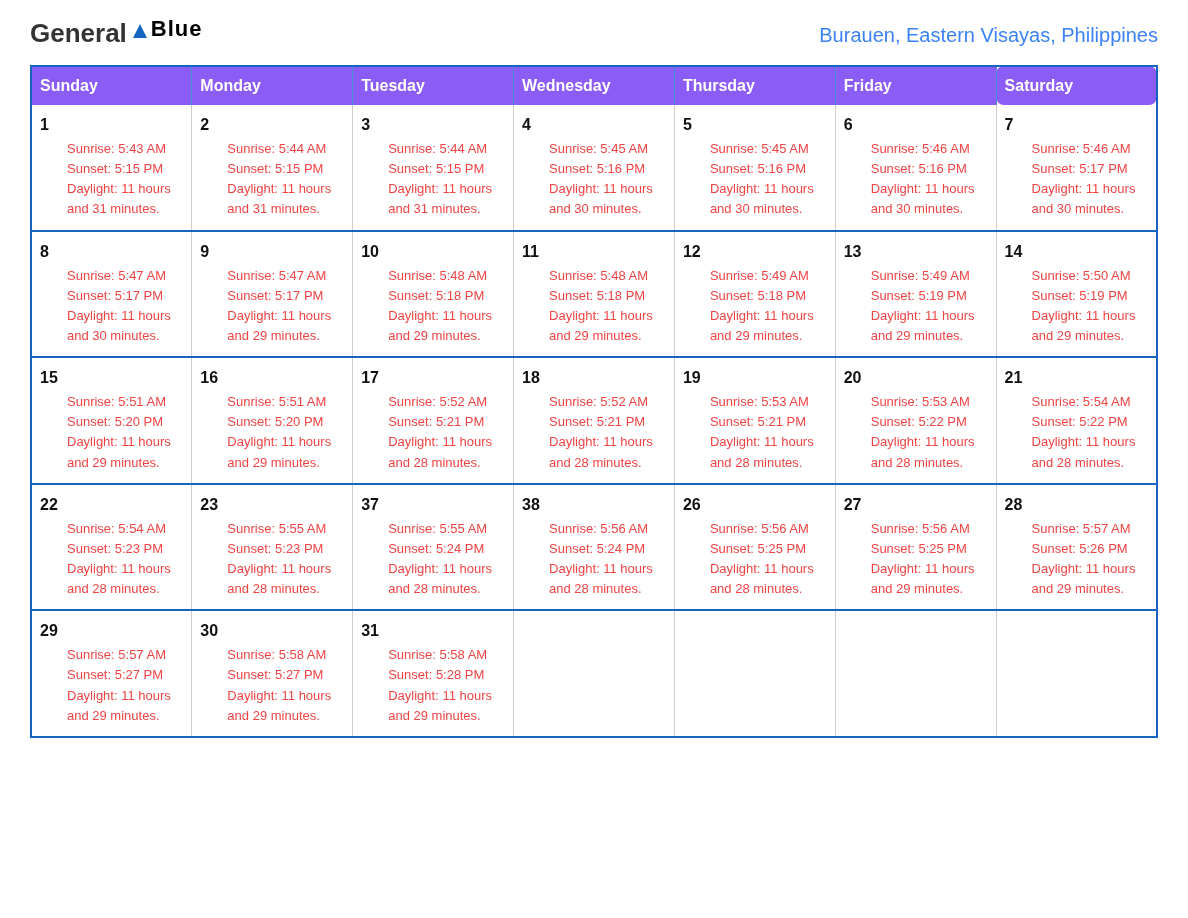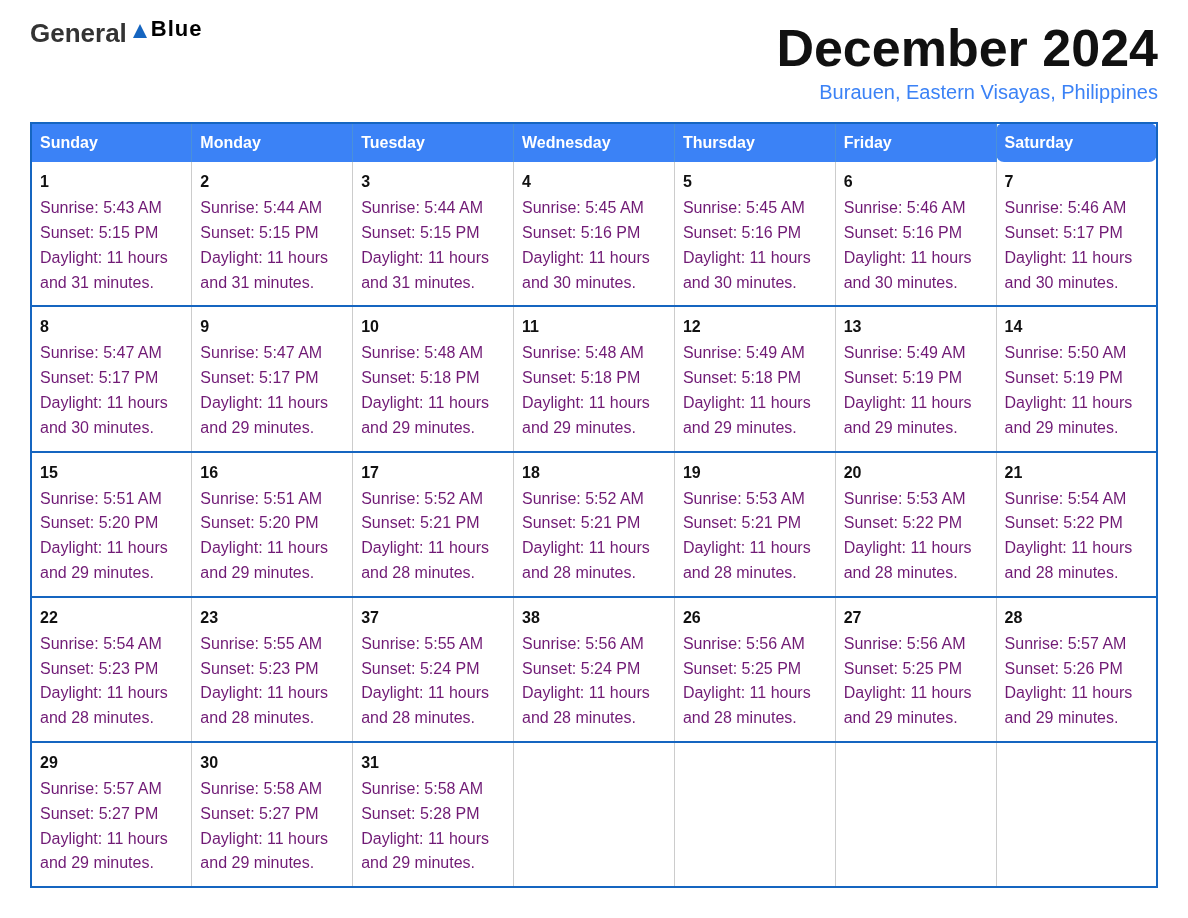--- a/index.html
+++ b/index.html
@@ -47,21 +47,21 @@
       font-size: 20px;
       color: #3b82f6;
       margin-top: 4px;
     }
     table {
       width: 100%;
       border-collapse: collapse;
       border: 2px solid #1565c0;
     }
     thead tr {
-      background-color: #3b82f6;
+      background-color: #8b5cf6;
       color: #fff;
     }
     thead th {
       font-size: 16px;
       font-weight: bold;
       padding: 10px 8px;
       text-align: left;
       border-right: 1px solid #4a90d9;
     }
     thead th:last-child { border-right: none; border-radius: 8px; }
@@ -80,41 +80,41 @@
     }
     tbody td:last-child { border-right: none; }
     .day-num {
       font-size: 16px;
       font-weight: bold;
       display: block;
       margin-bottom: 2px;
       color: #111;
     }
     .day-info {
-      font-size: 16px;
-      color: #701a75;
+      font-size: 13px;
+      color: #ef4444;
       line-height: 1.55;
+      margin-left: 27px;
     }
     tbody tr:last-child { border-bottom: none; }
   </style>
 </head>
 <body>
 
 <div class="header-area">
   <div class="logo-area">
     <div style="display:flex; align-items:center;">
       <span class="logo-text">General</span>
       <svg width="22" height="22" viewBox="0 0 22 22" style="margin-left:2px; margin-top:-4px;">
         <polygon points="4,18 18,18 11,4" fill="#1565c0"></polygon>
       </svg>
     </div>
     <div class="logo-blue-line">Blue</div>
   </div>
   <div class="title-area">
-    <div class="month-title">December 2024</div>
     <div class="location-title">Burauen, Eastern Visayas, Philippines</div>
   </div>
 </div>
 
 <table>
   <thead>
     <tr>
     <th>Sunday</th>
         <th>Monday</th>
         <th>Tuesday</th>

